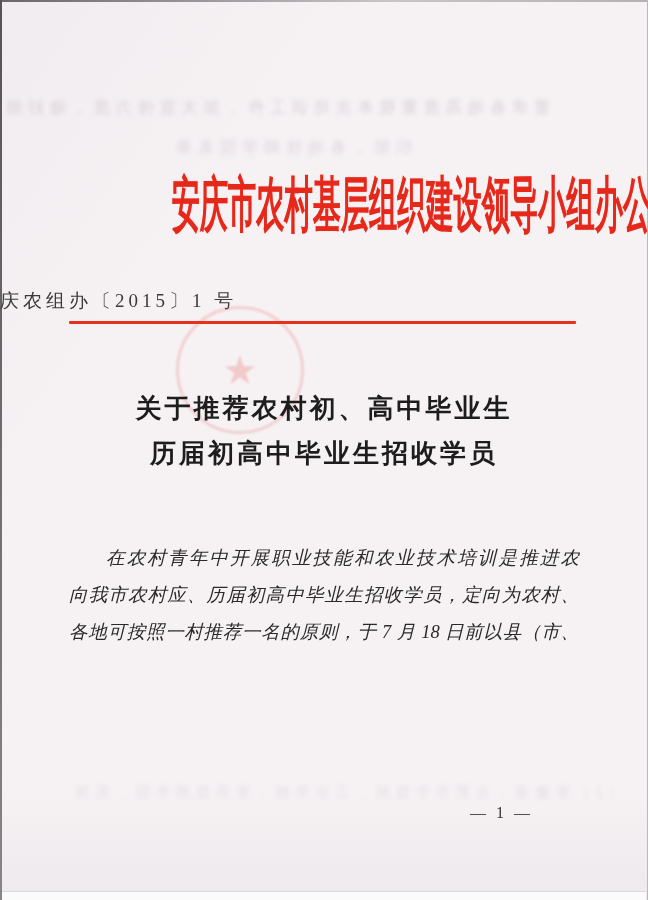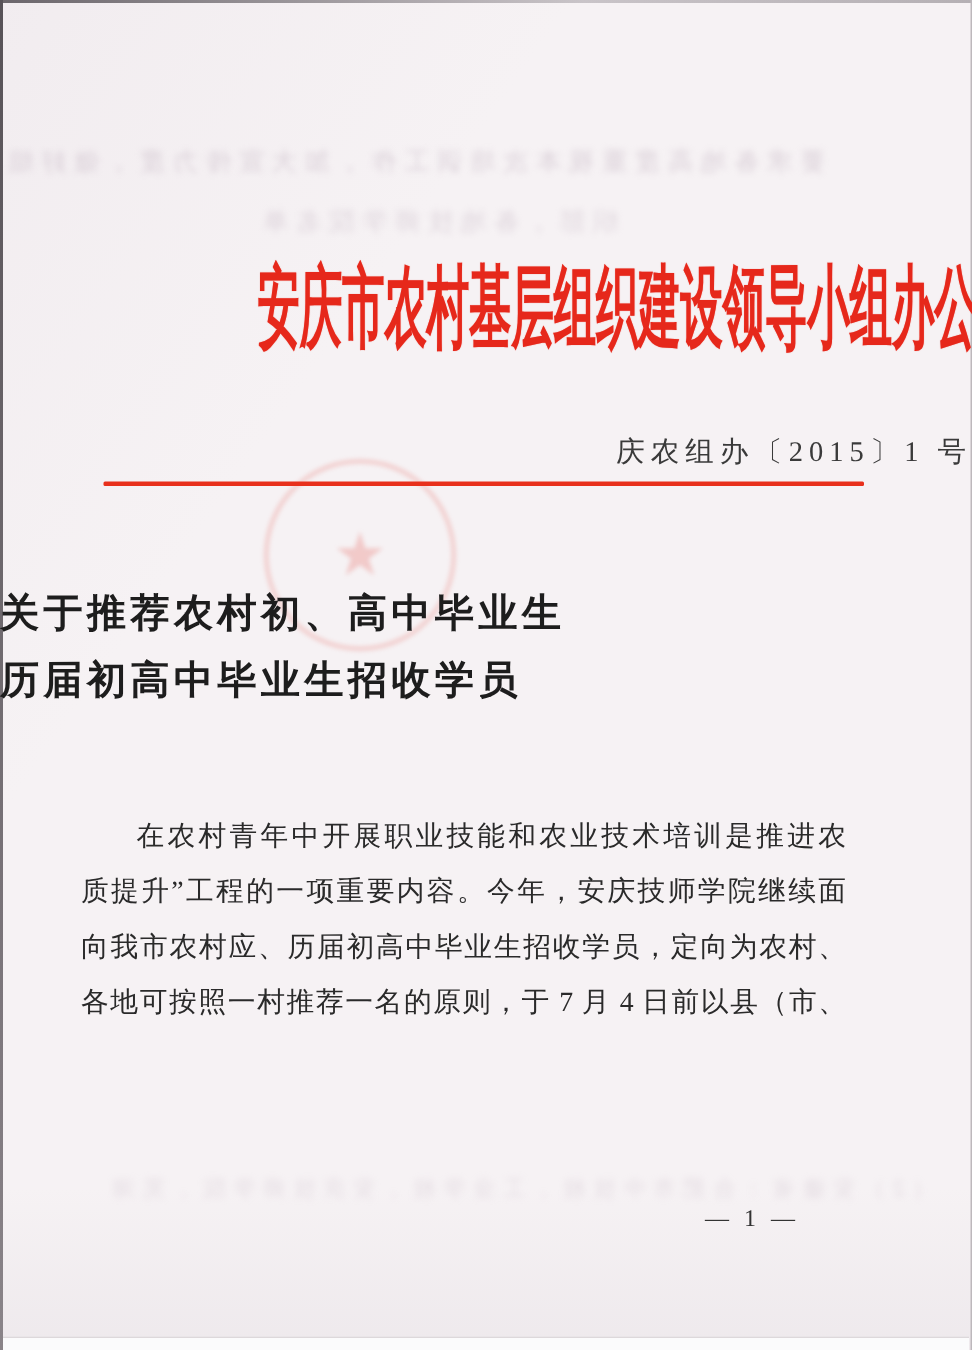--- a/index.html
+++ b/index.html
@@ -29,45 +29,45 @@
   .ghost.g3{left:70px;top:783px;opacity:.38;filter:blur(2.6px);font-size:15px;}
 
   .red-header{
     position:absolute;left:0;top:168px;width:648px;text-align:center;
     font-family:"Liberation Sans", sans-serif;font-weight:900;
     font-size:60px;line-height:74px;color:#e6281b;white-space:nowrap;
     transform:scaleX(.47);transform-origin:50% 50%;
     text-shadow:0 0 1px rgba(230,40,27,.55);
   }
   .doc-number{
-    position:absolute;left:0;top:288px;width:648px;text-align:right;
+    position:absolute;left:0;top:288px;width:648px;text-align:left;
     font-size:19px;letter-spacing:4px;color:#3a3a3a;
     font-family:"Liberation Serif", serif;
   }
   .red-rule{position:absolute;left:69px;top:321px;width:507px;height:3px;background:#e8301c;border-radius:1px;}
 
   .seal{
     position:absolute;left:176px;top:306px;width:122px;height:122px;border-radius:50%;
     border:3px solid rgba(232,110,102,.26);
     filter:blur(1.3px);
     display:flex;align-items:center;justify-content:center;
     pointer-events:none;
   }
   .seal .star{font-size:40px;color:rgba(232,110,102,.30);font-family:"DejaVu Sans", sans-serif;}
 
   .title{
-    position:absolute;left:0;top:386px;width:648px;
+    position:absolute;left:0;top:386px;width:648px;text-align:center;
     font-size:26px;font-weight:bold;line-height:45px;letter-spacing:3px;
     color:#1d1d1d;font-family:"Liberation Serif", serif;
   }
   .salutation{
     position:absolute;left:69px;top:502px;width:520px;
     font-size:19px;letter-spacing:3.5px;color:#2a2a2a;
   }
-  .body-block{position:absolute;left:54px;top:540px;width:510px;}
+  .body-block{position:absolute;left:69px;top:540px;width:510px;font-style:italic;}
   .bline{
     width:510px;height:37px;line-height:37px;
     font-size:18.5px;color:#2a2a2a;
     text-align:justify;text-align-last:justify;
     white-space:nowrap;
   }
   .bline.indent{text-indent:2em;}
   .bline.no-just{text-align-last:left;letter-spacing:2.5px;}
   .page-number{
     position:absolute;left:470px;top:804px;
@@ -100,20 +100,19 @@
   <div class="red-rule"></div>
 
   <div class="title">
     <div>关于推荐农村初、高中毕业生</div>
     <div>历届初高中毕业生招收学员</div>
   </div>
 
 
   <div class="body-block">
     <div class="bline indent">在农村青年中开展职业技能和农业技术培训是推进农</div>
-    <div class="bline">质提升”工程的一项重要内容。今年，安庆技师学院继续面</div>
     <div class="bline">向我市农村应、历届初高中毕业生招收学员，定向为农村、</div>
-    <div class="bline">各地可按照一村推荐一名的原则，于 7 月 4 日前以县（市、</div>
+    <div class="bline">各地可按照一村推荐一名的原则，于 7 月 18 日前以县（市、</div>
   </div>
 
   <div class="page-number">— 1 —</div>
 
 </div>
 
 </body></html>

